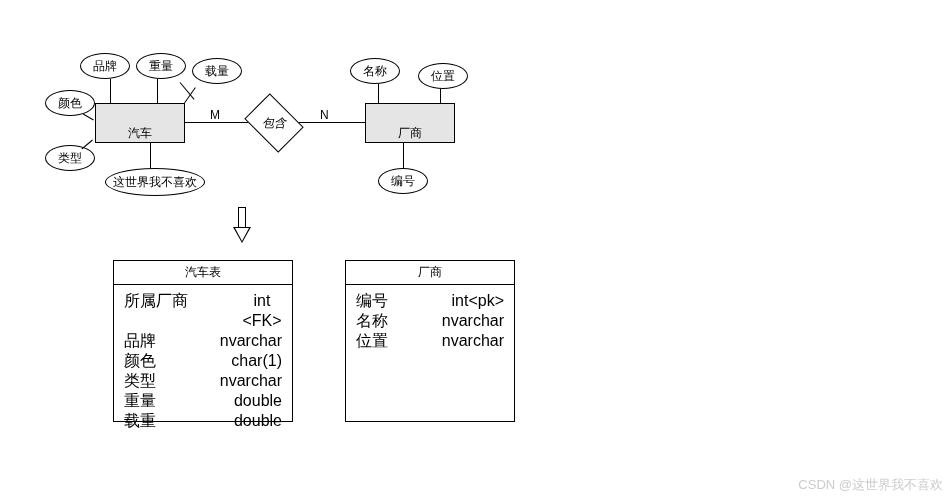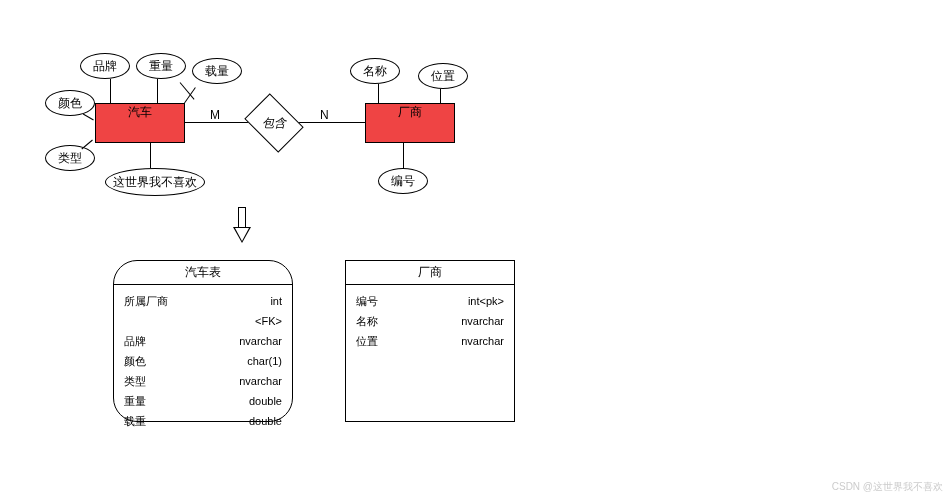--- a/index.html
+++ b/index.html
@@ -18,23 +18,23 @@
       border-radius: 50%;
       display: flex;
       align-items: center;
       justify-content: center;
       background: #fff;
     }
     .rect {
       position: absolute;
       border: 1px solid #000;
       display: flex;
-      align-items: flex-start;
+      align-items: flex-end;
       justify-content: center;
-      background: #ef4444;
+      background: #e5e5e5;
     }
     .diamond {
       position: absolute;
       width: 48px;
       height: 36px;
       transform: rotate(45deg);
       border: 1px solid #000;
       background: #fff;
     }
     .diamond-label {
@@ -87,30 +87,30 @@
       text-align: center;
       padding: 3px 0;
       font-size: 12px;
     }
     .table-body {
       padding: 6px 10px;
     }
     .row {
       display: flex;
       line-height: 20px;
-      font-size: 11px;
+      font-size: 16px;
       gap: 48px;
     }
     .col-name { width: 70px; }
-    .col-type { flex: 1; text-align: right; }
+    .col-type { flex: 1; text-align: center; }
     .watermark {
       position: absolute;
       right: 8px;
       bottom: 6px;
-      font-size: 10px;
+      font-size: 13px;
       color: #ccc;
     }
   </style>
 </head>
 <body>
 
 <div class="rect" style="left:95px; top:103px; width:90px; height:40px;">
   <span>汽车</span>
 </div>
 
@@ -175,21 +175,21 @@
   <span>编号</span>
 </div>
 <div class="line" style="left:403px; top:143px; width:1px; height:25px;"></div>
 
 <div class="arrow" style="left:235px; top:207px;">
   <div class="shaft"></div>
   <div class="head"></div>
   <div class="head-inner"></div>
 </div>
 
-<div class="table-box" style="left:113px; top:260px; width:180px; height:162px;border-radius:24px;">
+<div class="table-box" style="left:113px; top:260px; width:180px; height:162px;">
   <div class="table-header">汽车表</div>
   <div class="table-body">
     <div class="row">
         <span class="col-name">所属厂商</span>
         <span class="col-type">int  &lt;FK&gt;</span>
       </div>
     <div class="row">
         <span class="col-name">品牌</span>
         <span class="col-type">nvarchar</span>
       </div>

